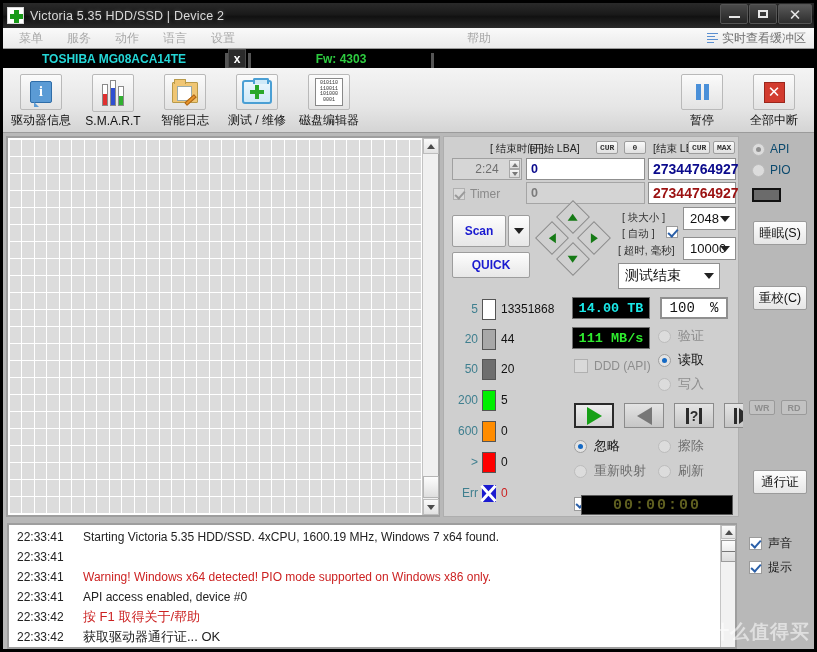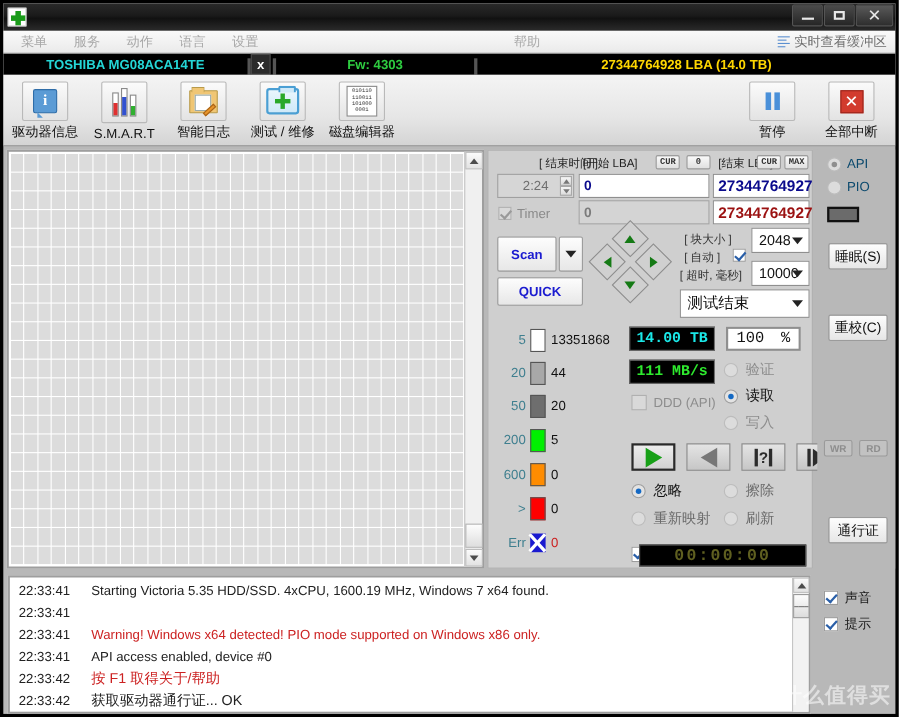--- a/index.html
+++ b/index.html
@@ -308,20 +308,21 @@
     display:flex;align-items:center;justify-content:center;font-size:12px;}
   #wm-text{ color:#ffffff; font-size:19px; font-weight:bold; letter-spacing:1px;}
 </style>
 </head>
 <body>
 
 <div id="app">
 
   <div id="titlebar">
     <div id="win-icon"></div>
+    <div id="title-text">Victoria 5.35 HDD/SSD | Device 2</div>
     <div id="win-buttons">
       <div class="wbtn">
         <span style="display:block;width:11px;height:2px;background:#e8e8e8;margin-top:6px;"></span>
       </div>
       <div class="wbtn">
         <span style="display:block;width:10px;height:8px;border:2px solid #e8e8e8;"></span>
       </div>
       <div class="wbtn close">
         <span style="font-size:15px;font-weight:bold;line-height:1;">✕</span>
       </div>
@@ -348,21 +349,20 @@
     </div>
   </div>
 
   <div id="drivebar">
     <div class="seg" id="d-model">TOSHIBA MG08ACA14TE</div>
     <div id="d-sep1"></div>
     <div class="seg" id="d-x">x</div>
     <div id="d-sep2"></div>
     <div class="seg" id="d-fw">Fw: 4303</div>
     <div id="d-sep3"></div>
-    <div class="seg" id="d-lba">27344764928 LBA (14.0 TB)</div>
   </div>
 
   <div id="toolbar">
     <div class="tb-group" id="tb-left">
       <div class="tb-btn">
         <div class="glyph">
             <span class="ic-info">i</span>
           </div>
         <div class="cap">驱动器信息</div>
       </div>
@@ -1270,21 +1270,21 @@
     <span class="chk on" style="position:absolute;left:222px;top:89px;"></span>
     <div class="dd" style="left:239px;top:70px;width:53px;height:23px;">
       <span>2048</span>
       <span class="arrow"></span>
     </div>
     <span class="lbl-s" style="position:absolute;left:174px;top:107px;">[ 超时, 毫秒]</span>
     <div class="dd" style="left:239px;top:100px;width:53px;height:23px;">
       <span>10000</span>
       <span class="arrow"></span>
     </div>
-    <div class="dd" style="left:174px;top:126px;width:118px;height:26px;font-size:14px;">
+    <div class="dd" style="left:174px;top:126px;width:102px;height:26px;font-size:14px;">
       <span>测试结束</span>
       <span class="arrow"></span>
     </div>
 
     <div id="legend">
       <div class="lg-row" style="top:0px;">
         <span class="lg-num">5</span>
         <span class="lg-sw" style="background:#ffffff;"></span>
         <span class="lg-val">13351868</span>
       </div>

